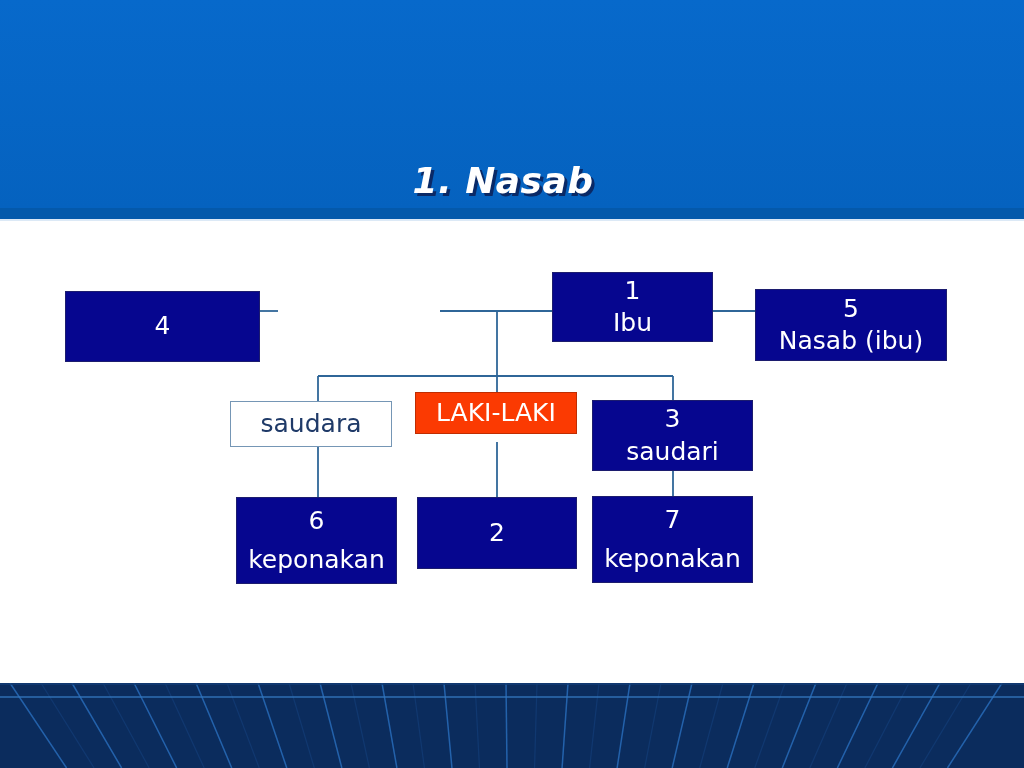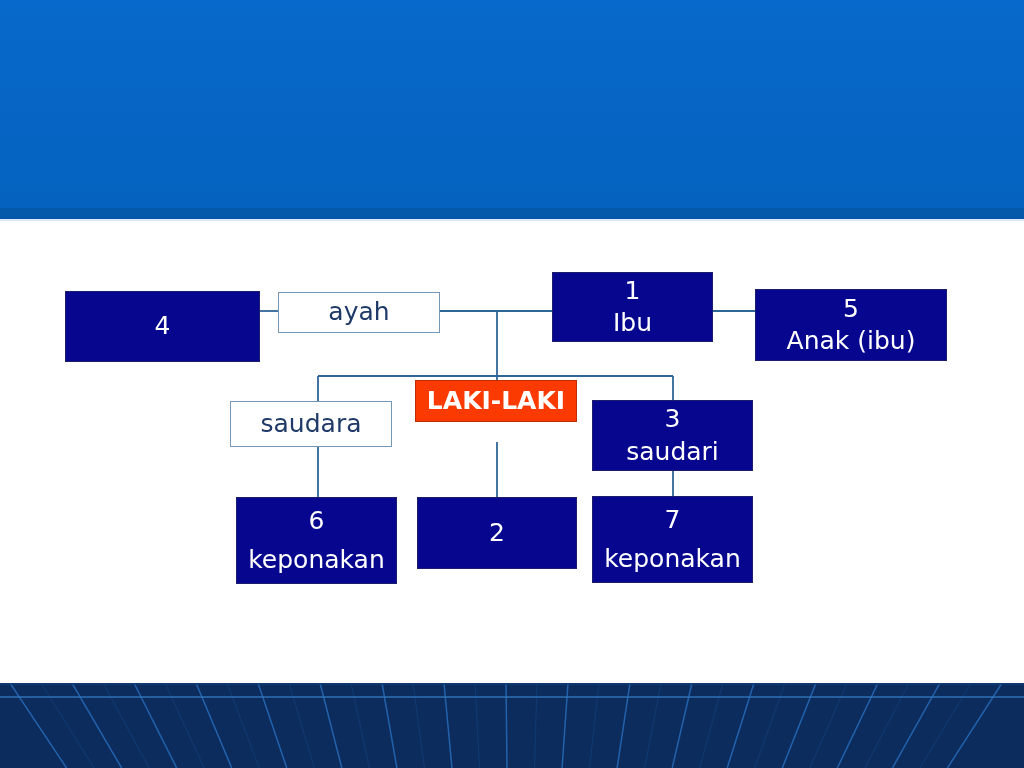--- a/index.html
+++ b/index.html
@@ -39,21 +39,21 @@
   .node.navy  { background:#06068f; color:#ffffff; border:1px solid #1c1c6e; }
   .node.white { background:#ffffff; color:#1f3a68; border:1px solid #7596b5; }
   .node.orange{ background:#fb3a02; color:#ffffff; border:1px solid #bf2d02; }
   .node.spread{ justify-content:space-evenly; }
 
   .n-bibi-ayah { left:65px;  top:291px; width:195px; height:71px; }
   .n-ayah      { left:278px; top:292px; width:162px; height:41px; }
   .n-ibu       { left:552px; top:272px; width:161px; height:70px; }
   .n-bibi-ibu  { left:755px; top:289px; width:192px; height:72px; }
   .n-saudara   { left:230px; top:401px; width:162px; height:46px; }
-  .n-laki      { left:415px; top:380px; width:162px; height:42px;font-weight:bold; }
+  .n-laki      { left:415px; top:392px; width:162px; height:42px; }
   .n-saudari   { left:592px; top:400px; width:161px; height:71px; }
   .n-kep6      { left:236px; top:497px; width:161px; height:87px; }
   .n-anak      { left:417px; top:497px; width:160px; height:72px; }
   .n-kep7      { left:592px; top:496px; width:161px; height:87px; }
 
   .connectors {
     position:absolute; left:0; top:0; width:1024px; height:768px;
     pointer-events:none;
   }
 
@@ -65,20 +65,21 @@
   .footer svg { display:block; }
 </style>
 </head>
 <body>
 
 <div class="slide">
 
   <div class="header"></div>
   <div class="header-strip"></div>
   <div class="header-edge"></div>
+  <div class="slide-title">1. Nasab</div>
 
   <svg class="connectors" width="1024" height="768" viewBox="0 0 1024 768">
     <g stroke="#2f6698" stroke-width="1.8" fill="none">
       <line x1="260" y1="311" x2="278" y2="311"></line>
       <line x1="440" y1="311" x2="552" y2="311"></line>
       <line x1="713" y1="311" x2="755" y2="311"></line>
       <line x1="497" y1="311" x2="497" y2="376"></line>
       <line x1="318" y1="376" x2="673" y2="376"></line>
       <line x1="318" y1="376" x2="318" y2="401"></line>
       <line x1="497" y1="376" x2="497" y2="400"></line>
@@ -86,32 +87,29 @@
       <line x1="318" y1="443" x2="318" y2="497"></line>
       <line x1="497" y1="442" x2="497" y2="497"></line>
       <line x1="673" y1="471" x2="673" y2="496"></line>
     </g>
   </svg>
 
   <div class="node navy n-bibi-ayah">
     <span>4</span>
   </div>
 
-  <div class="node white n-ayah">
-    <span>ayah</span>
-  </div>
 
   <div class="node navy n-ibu">
     <span>1</span>
     <span>Ibu</span>
   </div>
 
   <div class="node navy n-bibi-ibu">
     <span>5</span>
-    <span>Anak (ibu)</span>
+    <span>Nasab (ibu)</span>
   </div>
 
   <div class="node white n-saudara">
     <span>saudara</span>
   </div>
 
   <div class="node orange n-laki">
     <span>LAKI-LAKI</span>
   </div>
 

